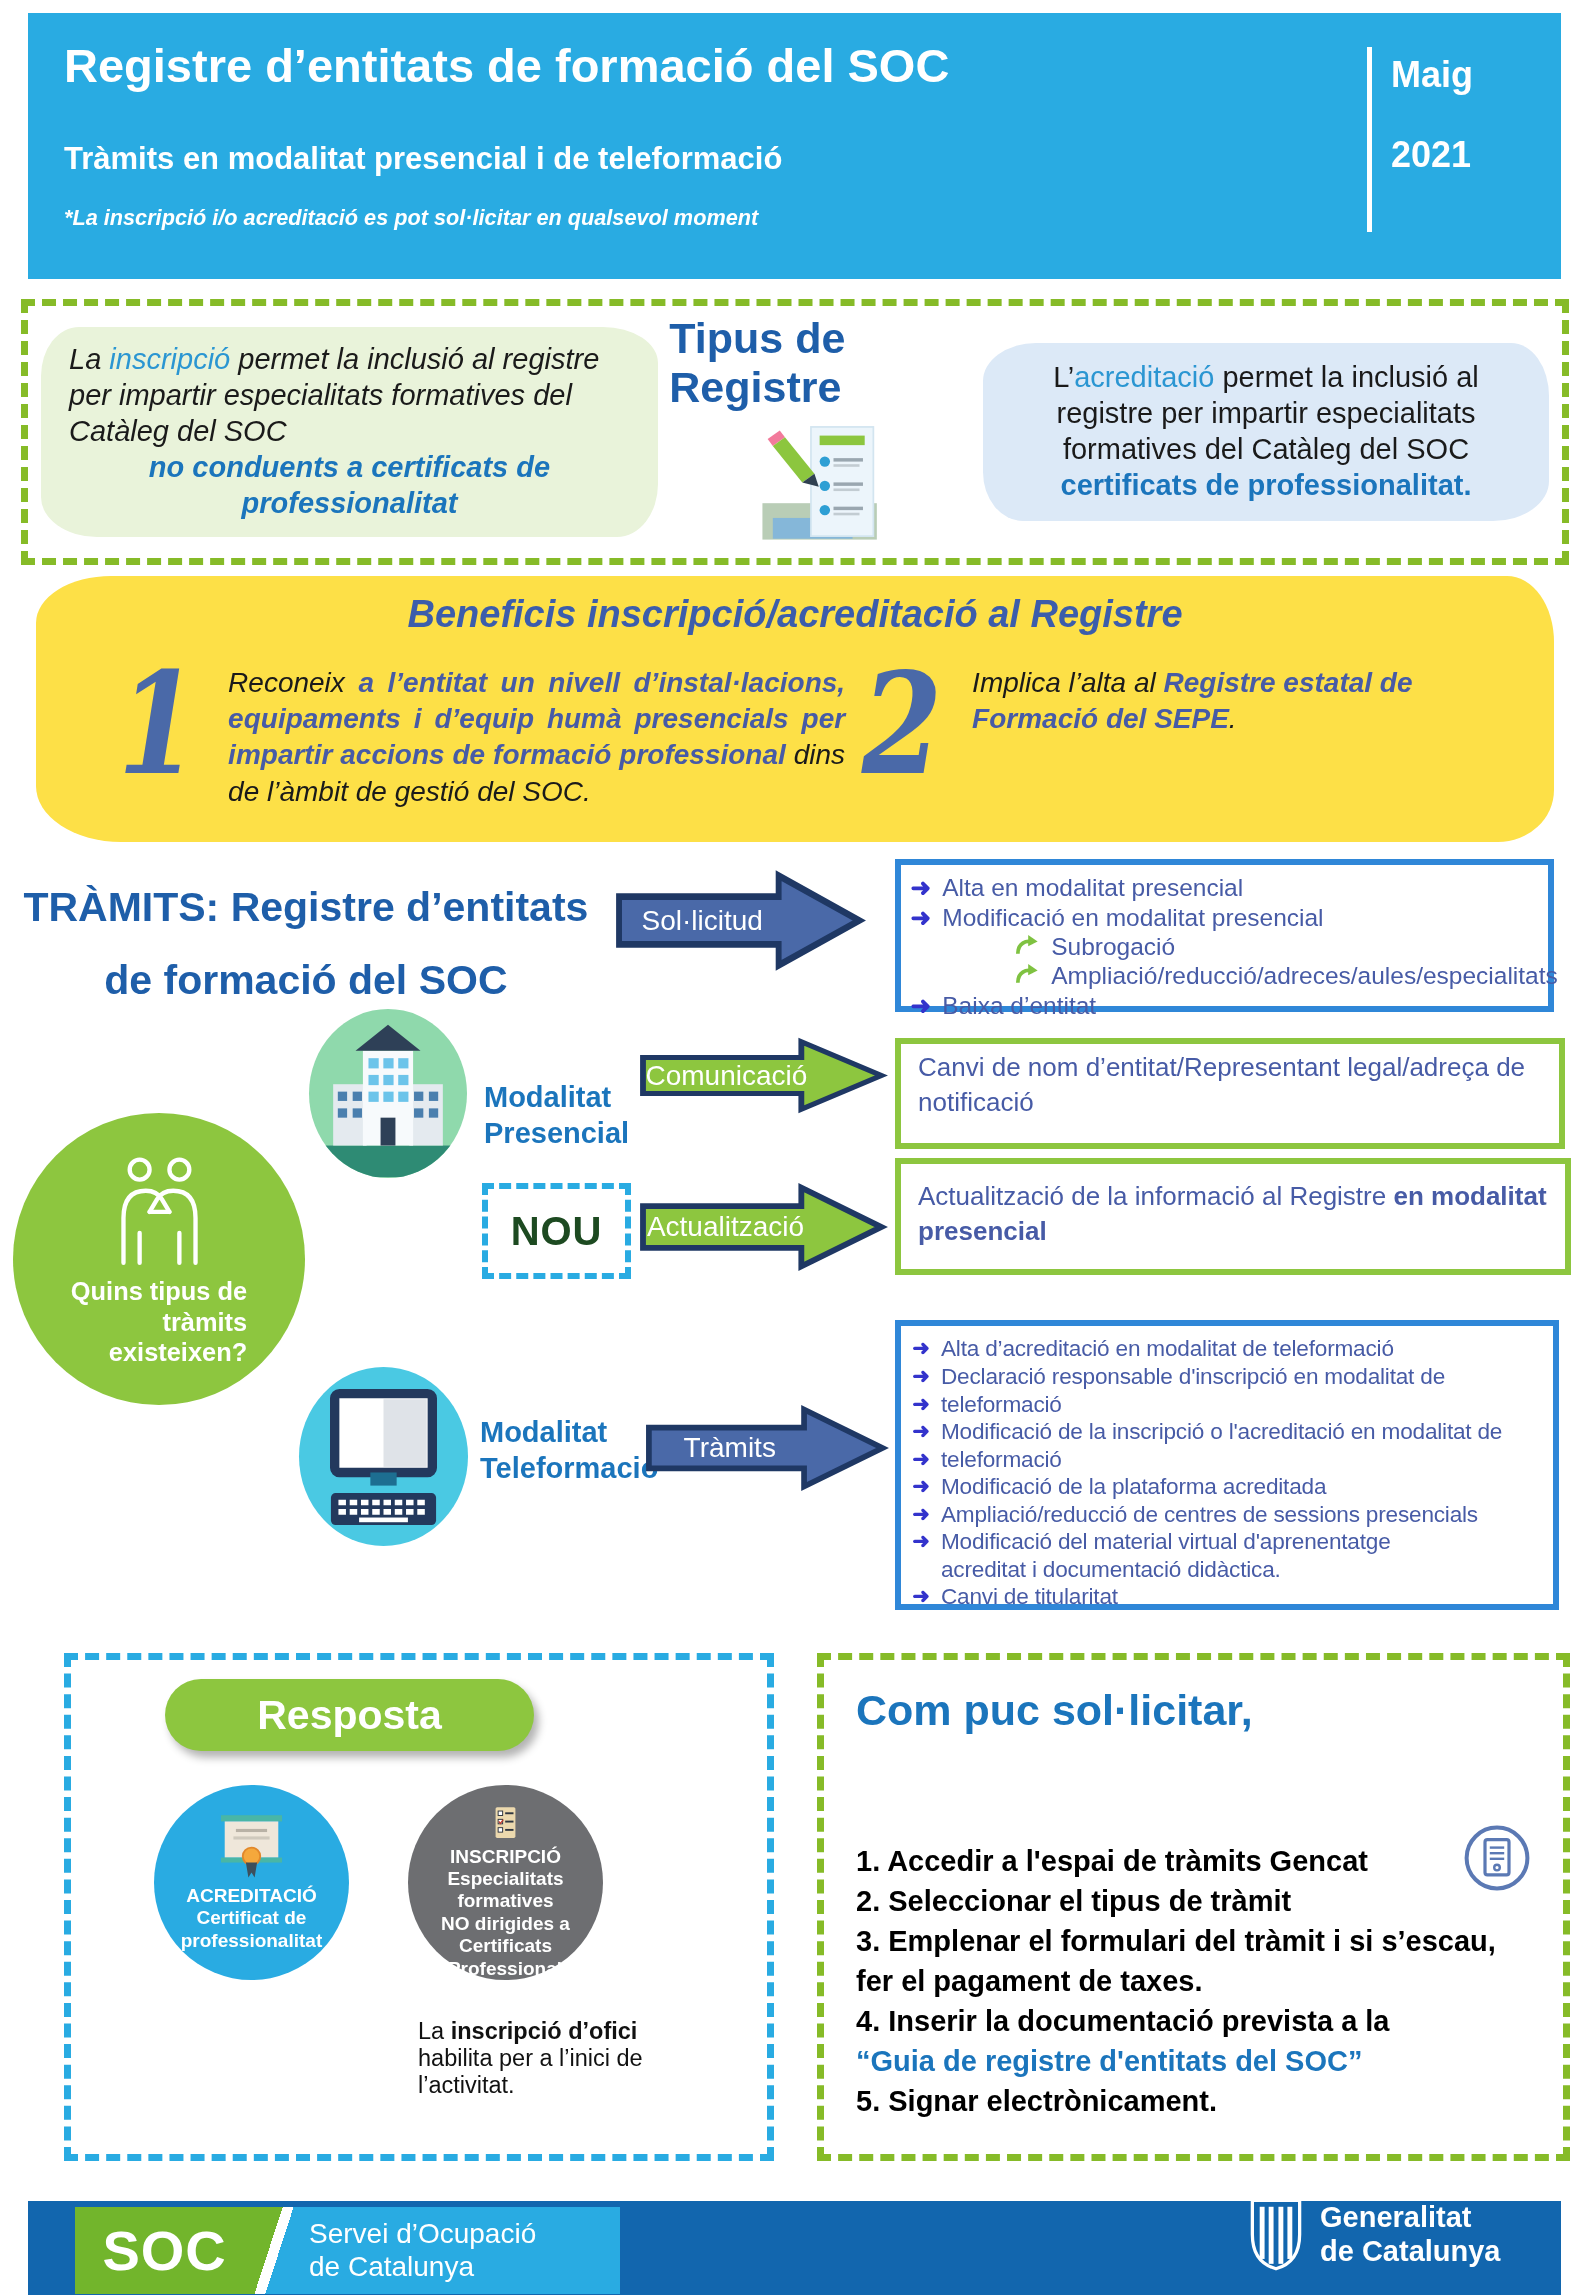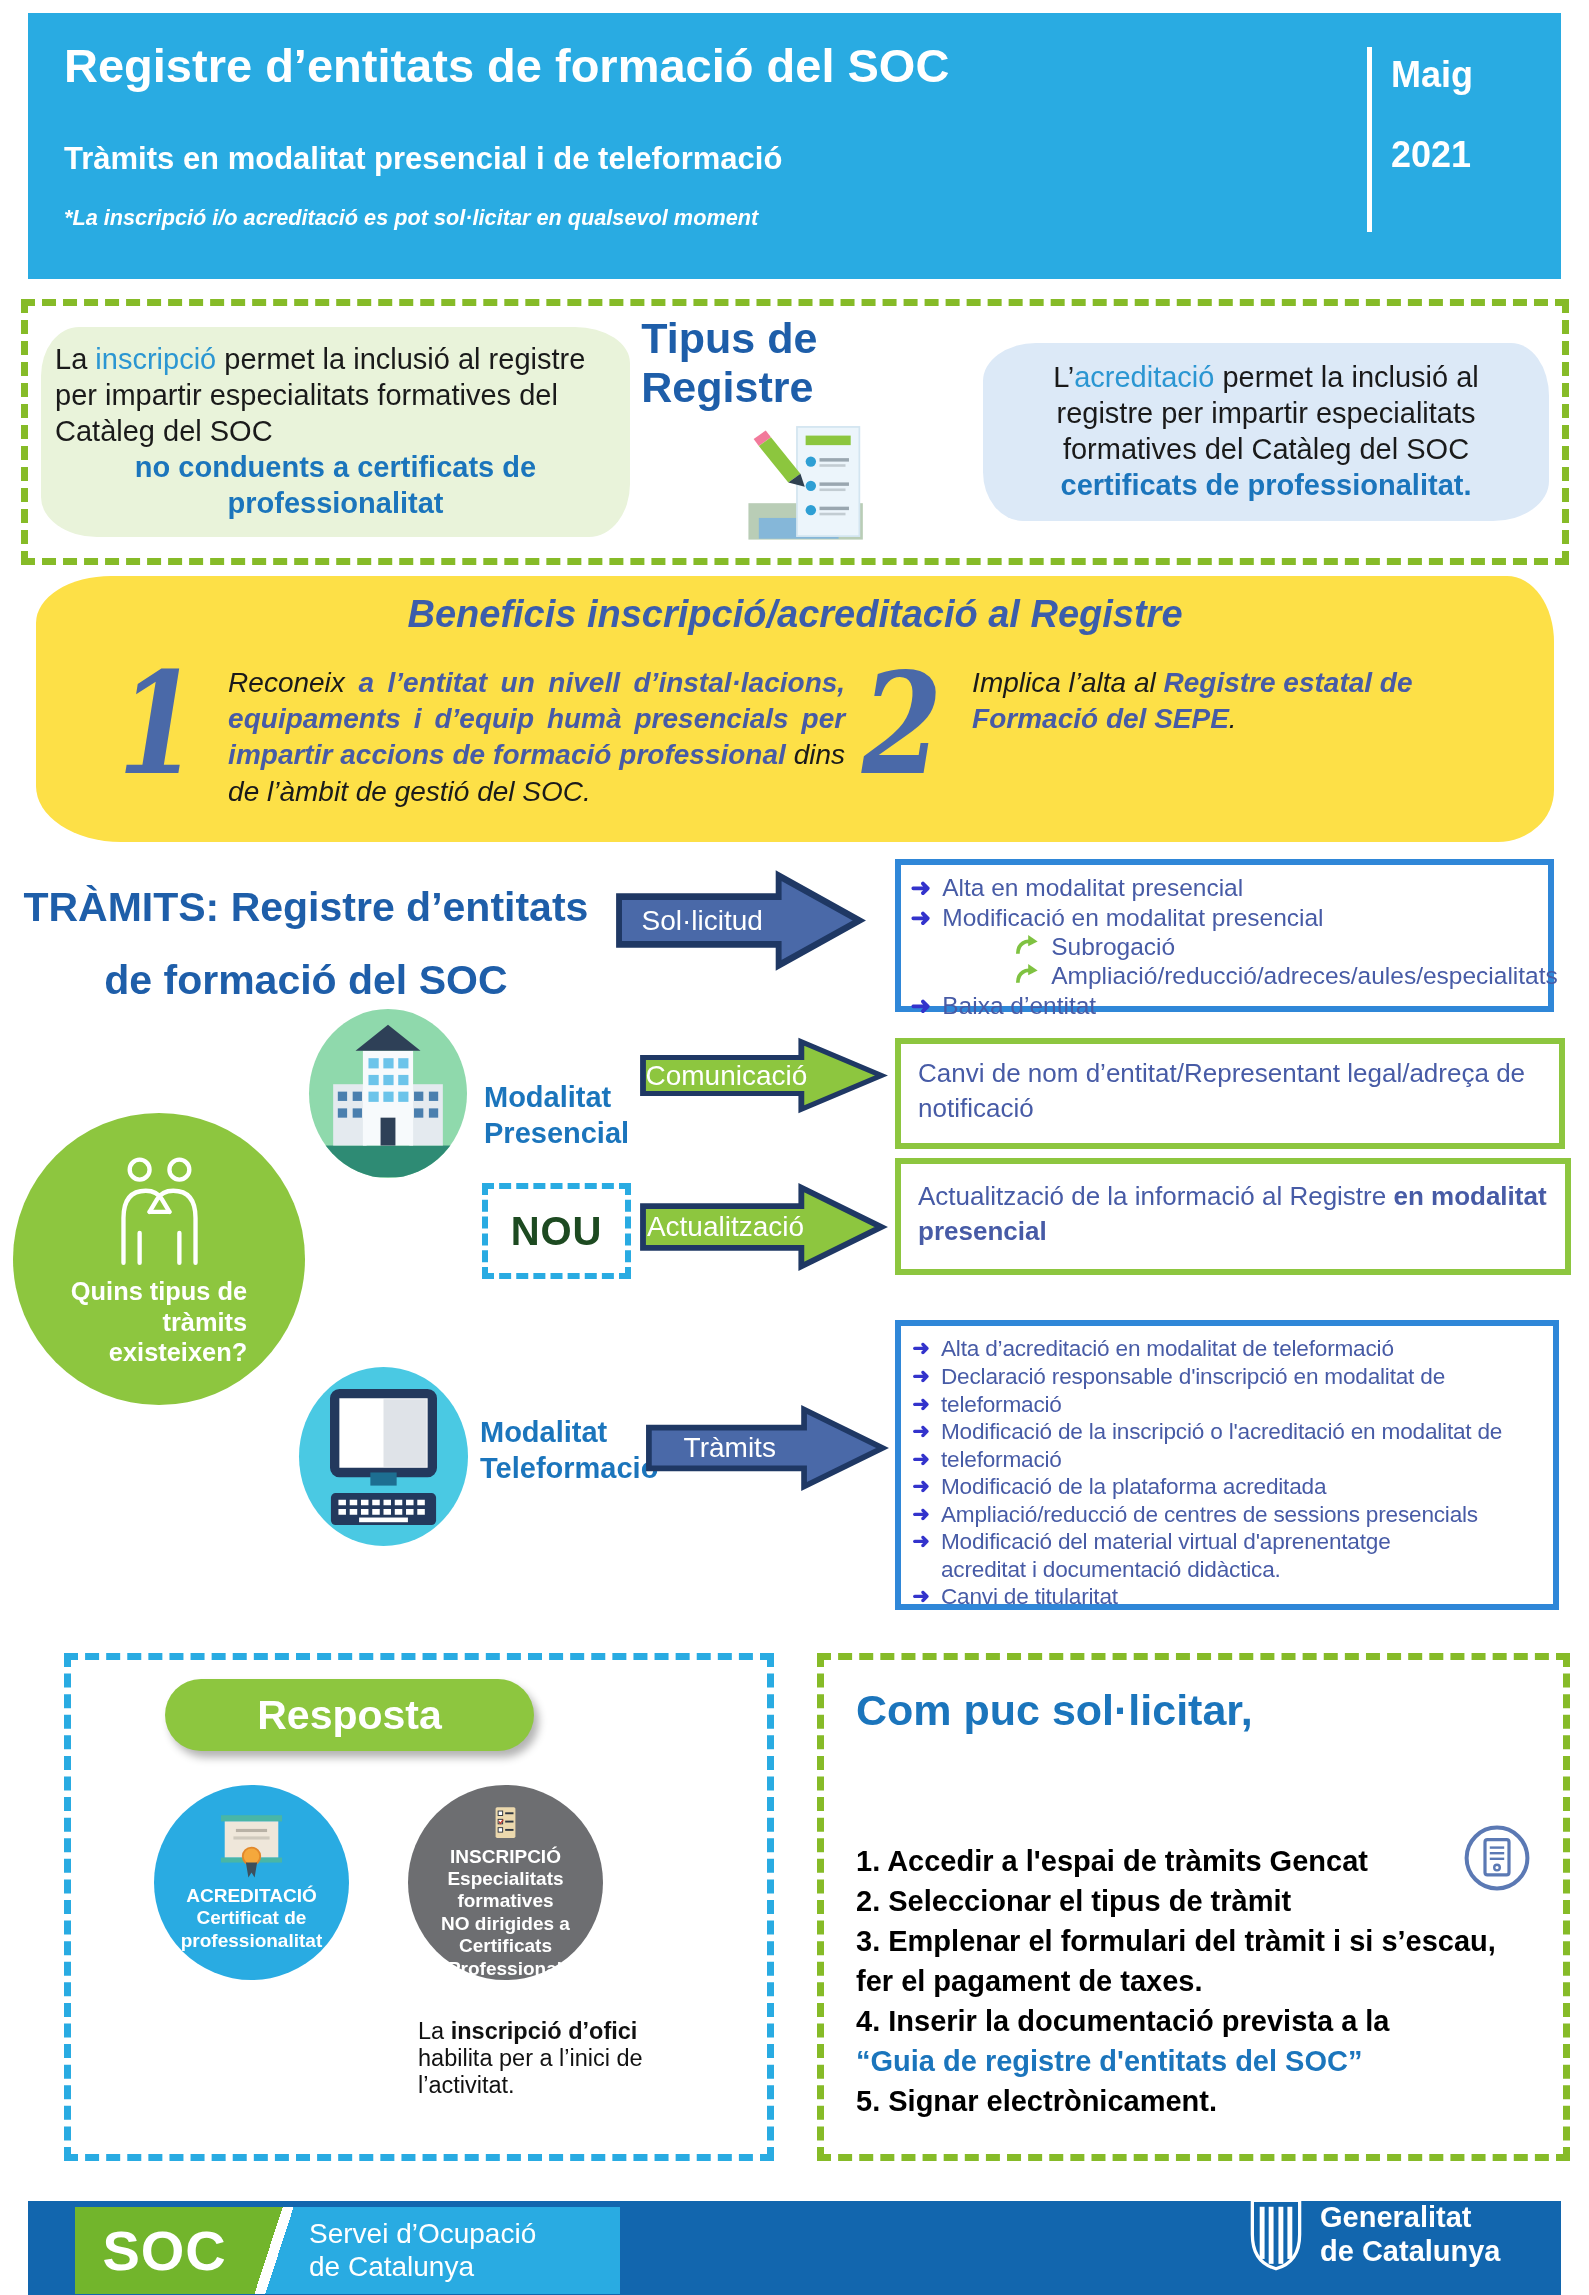--- a/index.html
+++ b/index.html
@@ -12,21 +12,21 @@
   .header-sub{position:absolute;left:36px;top:128px;font-size:31px;font-weight:bold;}
   .header-note{position:absolute;left:36px;top:192px;font-size:21.7px;font-weight:bold;font-style:italic;}
   .header-divider{position:absolute;left:1339px;top:34px;width:4.7px;height:185px;background:#fff;}
   .header-month{position:absolute;left:1363px;top:41px;font-size:36px;font-weight:bold;}
   .header-year{position:absolute;left:1363px;top:121px;font-size:36px;font-weight:bold;}
 
   
   .tipus-box{position:absolute;left:21px;top:299px;width:1548px;height:266px;box-sizing:border-box;
              border:7.5px dashed #86bb28;display:flex;align-items:center;padding:0 13px;gap:11.3px;}
   .blob{font-size:29px;line-height:1.24;}
-  .blob-left{width:561px;background:#e9f3da;border-radius:38px 55px 41px 56px / 49px 36px 53px 40px;padding:15px 14px;}
+  .blob-left{width:561px;background:#e9f3da;border-radius:38px 55px 41px 56px / 49px 36px 53px 40px;padding:15px 28px;font-style:italic;}
   .blob-left .tail{display:block;text-align:center;}
   .blob-right{width:524px;background:#dce9f7;border-radius:53px 38px 56px 40px / 38px 53px 40px 49px;
               padding:17px 21px;text-align:center;}
   .tipus-center{flex:1;display:flex;flex-direction:column;align-items:center;}
   .tipus-title{font-size:43px;font-weight:bold;color:#1e5ea9;margin-bottom:7.5px;}
   .hl{color:#2b96d2;}
   .bb{color:#1b75bc;font-weight:bold;}
 
   
   .benefits{position:absolute;left:36px;top:576px;width:1518px;height:266px;background:#fde047;
@@ -61,21 +61,21 @@
   .box-green{border:6.6px solid #8dc63f;}
   .row{display:flex;align-items:flex-start;}
   .b-arrow{color:#3333cc;font-weight:bold;margin-right:11.3px;flex:0 0 auto;}
   .b-arrow.hidden{visibility:hidden;}
   .curve{width:24.5px;height:24.5px;margin-right:11.3px;flex:0 0 auto;}
 
   .solicitud-box{left:895px;top:859px;width:659px;height:153px;padding:7.5px 9.4px;font-size:24.5px;line-height:1.12;}
   .solicitud-box .row{margin:1.9px 0;}
   .solicitud-box .sub{margin-left:105px;}
 
-  .comunicacio-box{left:895px;top:1038px;width:670px;height:111px;padding:12px 17px;font-size:26px;line-height:1.35;}
+  .comunicacio-box{left:895px;top:1038px;width:670px;height:111px;padding:6px 17px;font-size:26px;line-height:1.35;}
   .actualitzacio-box{left:895px;top:1158px;width:676px;height:117px;padding:15px 17px;font-size:26px;line-height:1.35;}
   .actualitzacio-box b{font-weight:bold;}
 
   .tele-box{left:895px;top:1320px;width:664px;height:290px;padding:9.4px 7.5px 7.5px 11.3px;font-size:22.6px;line-height:1.22;letter-spacing:-0.2px;}
   .tele-box .b-arrow{font-size:21px;}
 
   .question-circle{position:absolute;left:13px;top:1113px;width:292px;height:292px;border-radius:50%;
                    background:#8dc63f;display:flex;flex-direction:column;align-items:center;justify-content:center;}
   .question-circle svg{width:141px;height:118px;}
   .question-label{margin-top:7.5px;color:#fff;font-weight:bold;font-size:25.4px;text-align:right;line-height:1.2;}

